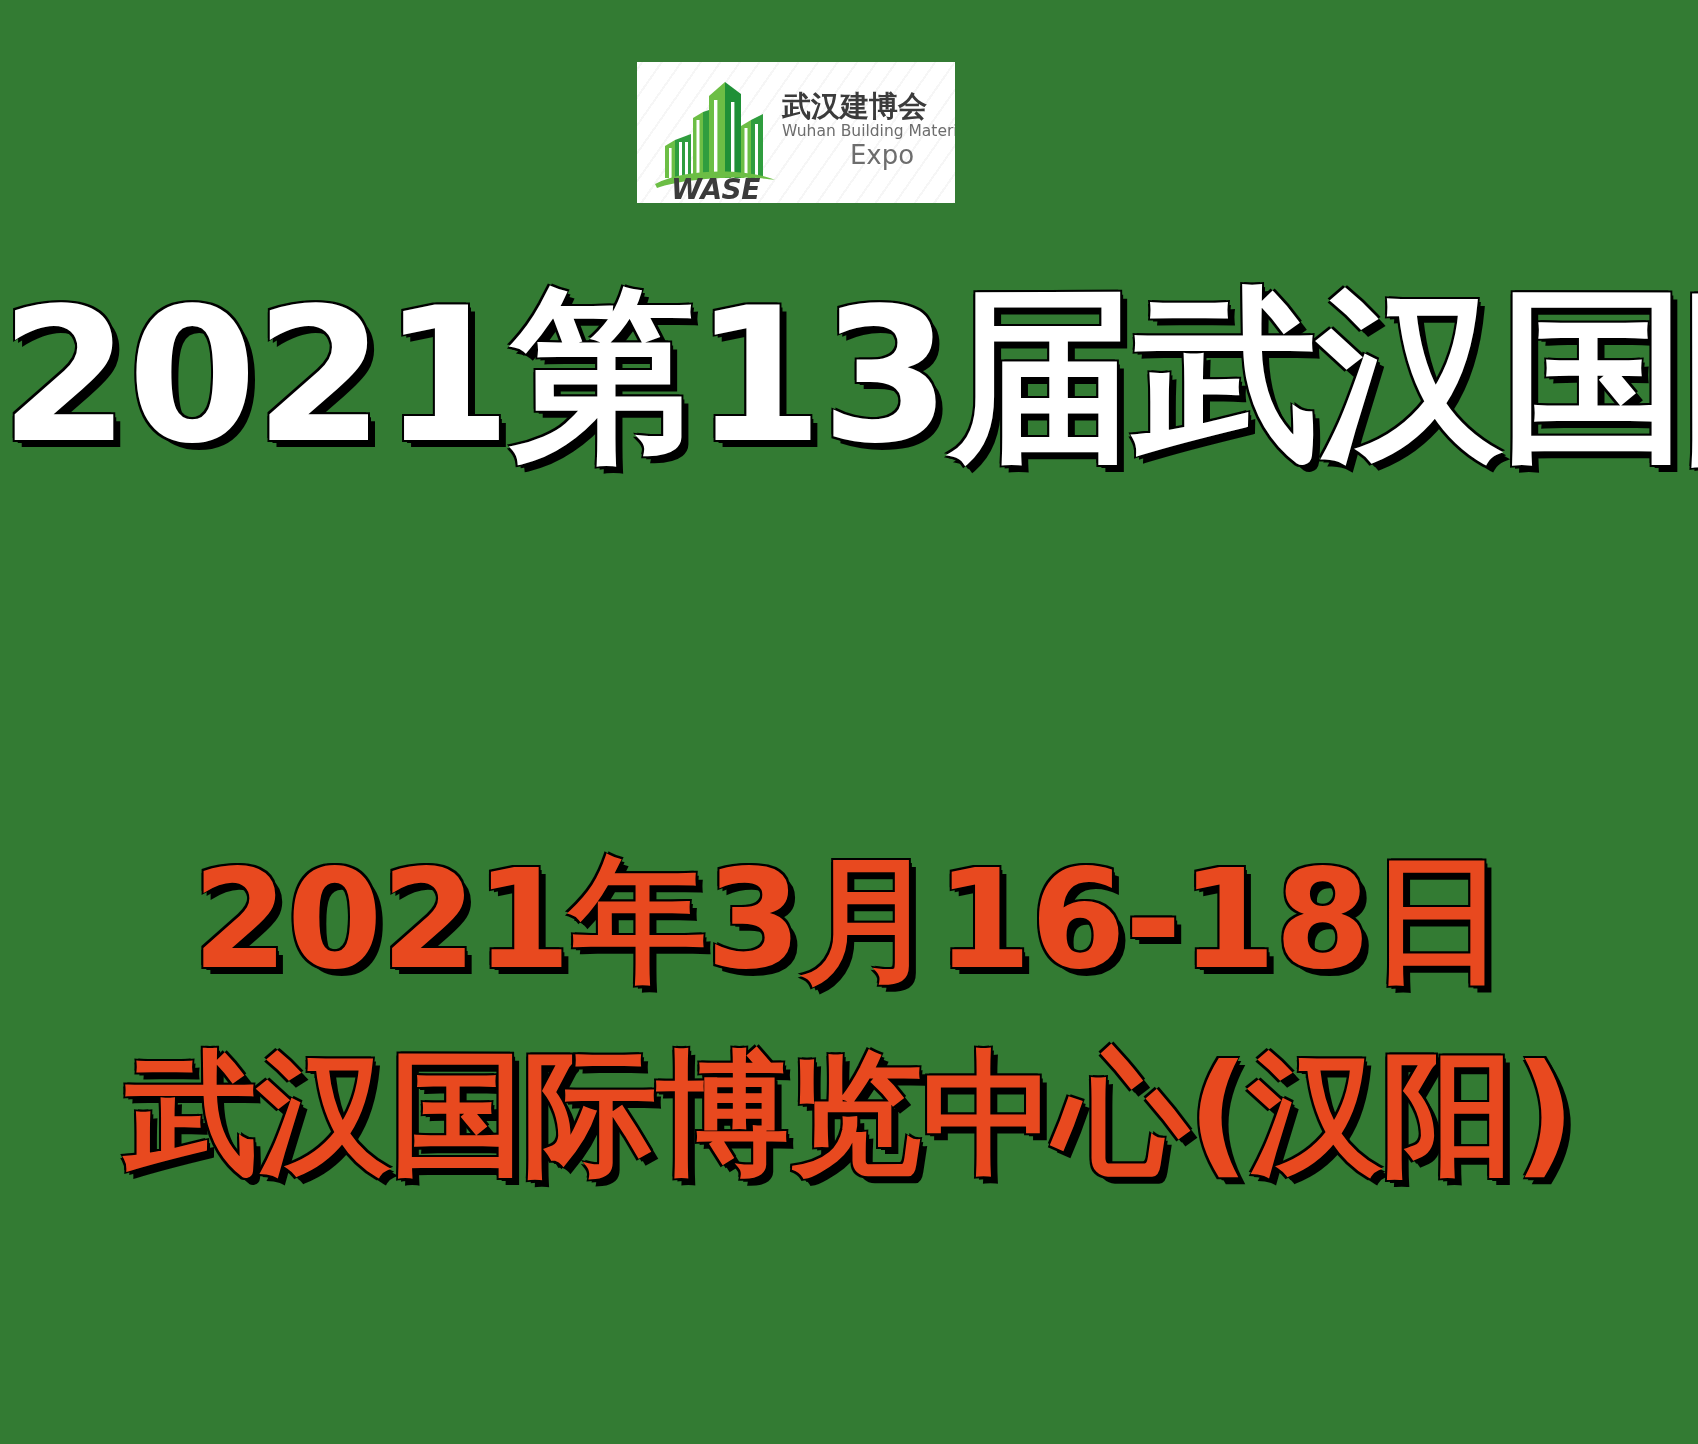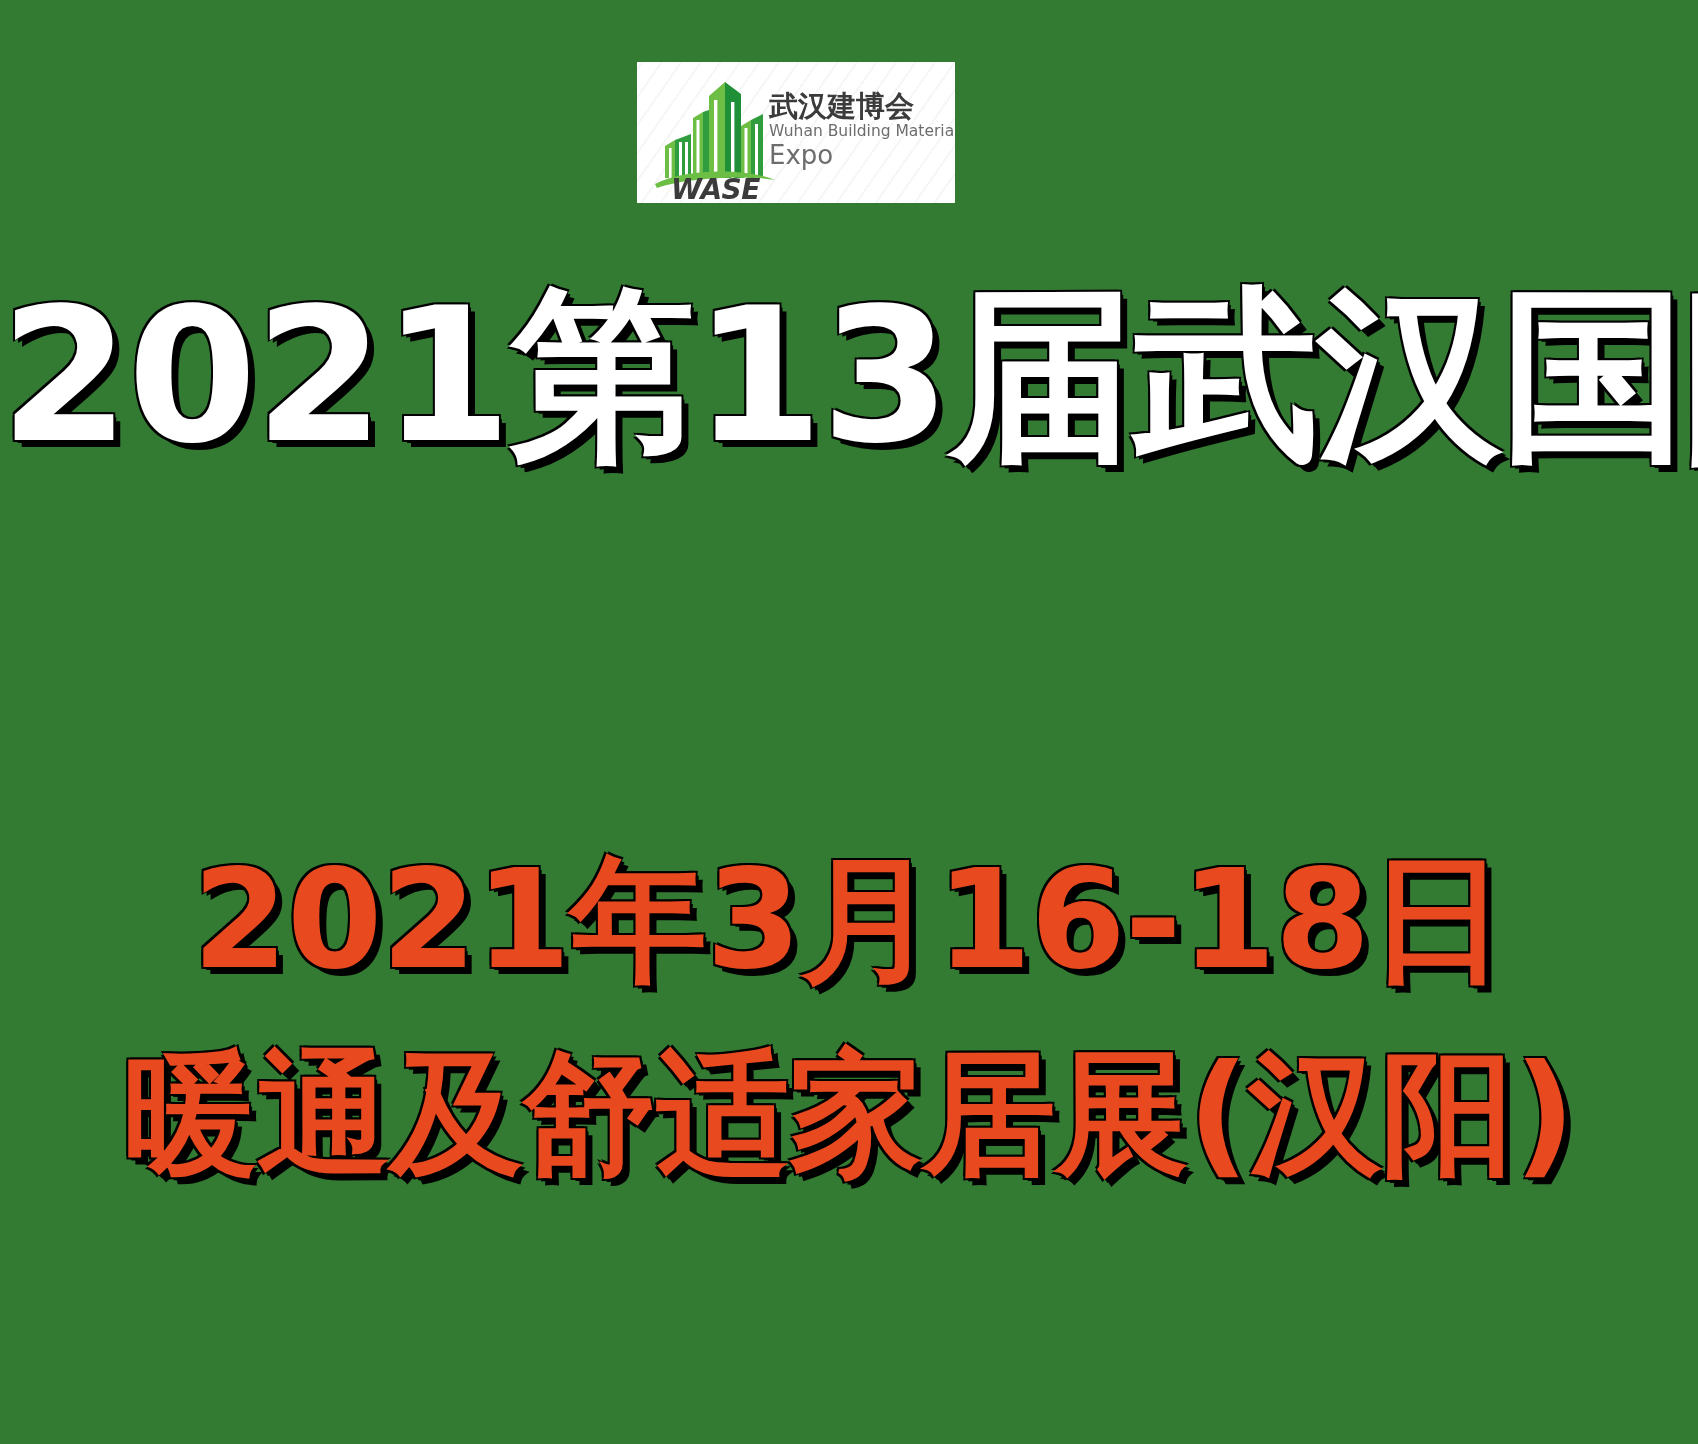--- a/index.html
+++ b/index.html
@@ -31,21 +31,21 @@
     display:flex;
     align-items:flex-end;
   }
   .logo-mark{
     position:absolute;
     left:14px;top:6px;
     width:128px;height:132px;
   }
   .logo-text{
     position:absolute;
-    left:132px;top:30px;
+    left:145px;top:30px;
     width:200px;
   }
   .logo-cn{
     font-size:29px;
     font-weight:bold;
     color:#3b3b3b;
     letter-spacing:0px;
     line-height:1;
     white-space:nowrap;
   }
@@ -55,20 +55,21 @@
     line-height:1.15;
     white-space:nowrap;
     margin-top:2px;
   }
   .logo-en2{
     font-size:26px;
     color:#6d6d6d;
     line-height:1;
     white-space:nowrap;
     margin-top:1px;
+    text-align:center;
   }
 
   
   .headline{
     position:absolute;
     left:0;right:0;
     top:268px;
     text-align:center;
   }
   .head-line{
@@ -159,16 +160,16 @@
       <div class="logo-en2">Expo</div>
     </div>
   </div>
 
   <div class="headline">
     <div class="head-line l1">2021第13届武汉国际</div>
   </div>
 
   <div class="info">
     <div class="info-line dates">2021年3月16-18日</div>
-    <div class="info-line venue">暖通及舒适家居展(汉阳)</div>
+    <div class="info-line venue">武汉国际博览中心(汉阳)</div>
   </div>
 
 </div>
 
 </body></html>

